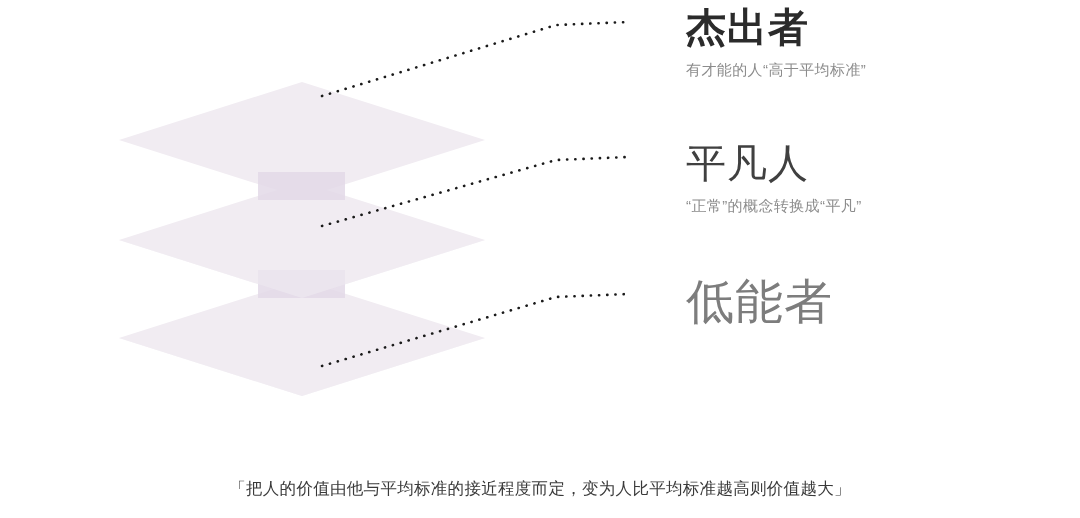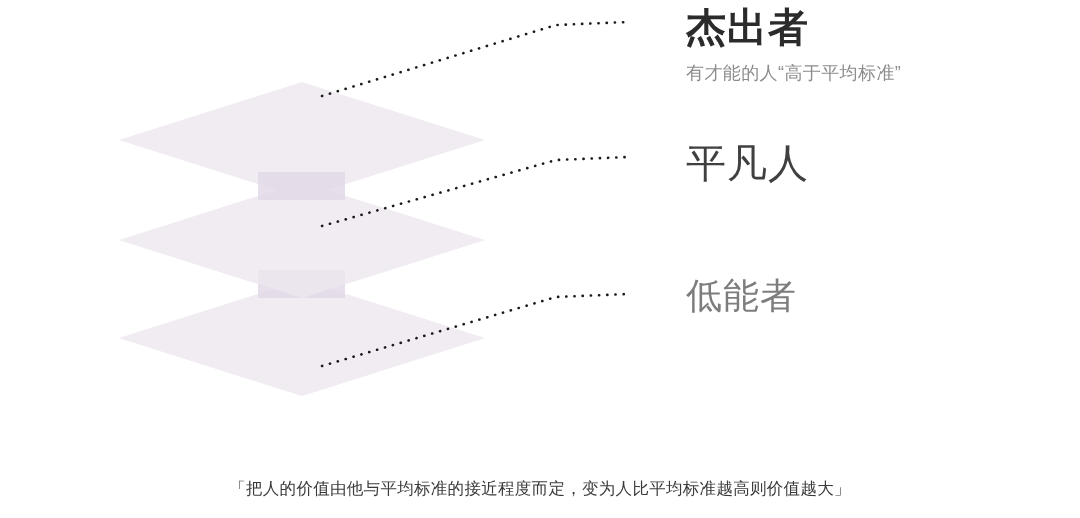--- a/index.html
+++ b/index.html
@@ -20,25 +20,25 @@
   .group.g1 { top:142px; }
   .group.g2 { top:277px; }
 
   .heading {
     line-height:1.06;
     letter-spacing:1px;
     white-space:nowrap;
   }
   .g0 .heading { font-size:40px; font-weight:700; color:#2b2b2b; }
   .g1 .heading { font-size:40px; font-weight:300; color:#404040; }
-  .g2 .heading { font-size:36px; font-weight:300; color:#7d7d7d; }
+  .g2 .heading { font-size:48px; font-weight:300; color:#7d7d7d; }
 
   .subtitle {
     margin-top:13px;
-    font-size:18px;
+    font-size:15px;
     font-weight:400;
     color:#8c8c8c;
     letter-spacing:.4px;
     white-space:nowrap;
   }
 
   #caption {
     position:absolute;
     left:0; right:0;
     top:478px;
@@ -80,20 +80,21 @@
     <polyline points="322,366 556,297 628,294" fill="none" stroke="#1a1a1a" stroke-width="2.6" stroke-linecap="round" stroke-dasharray="0.2 8"></polyline>
   </svg>
 
   <div class="group g0">
     <div class="heading">杰出者</div>
     <div class="subtitle">有才能的人“高于平均标准”</div>
   </div>
 
   <div class="group g1">
     <div class="heading">平凡人</div>
+    <div class="subtitle">“正常”的概念转换成“平凡”</div>
   </div>
 
   <div class="group g2">
     <div class="heading">低能者</div>
   </div>
 
   <div id="caption">「把人的价值由他与平均标准的接近程度而定，变为人比平均标准越高则价值越大」</div>
 
 </div>
 

